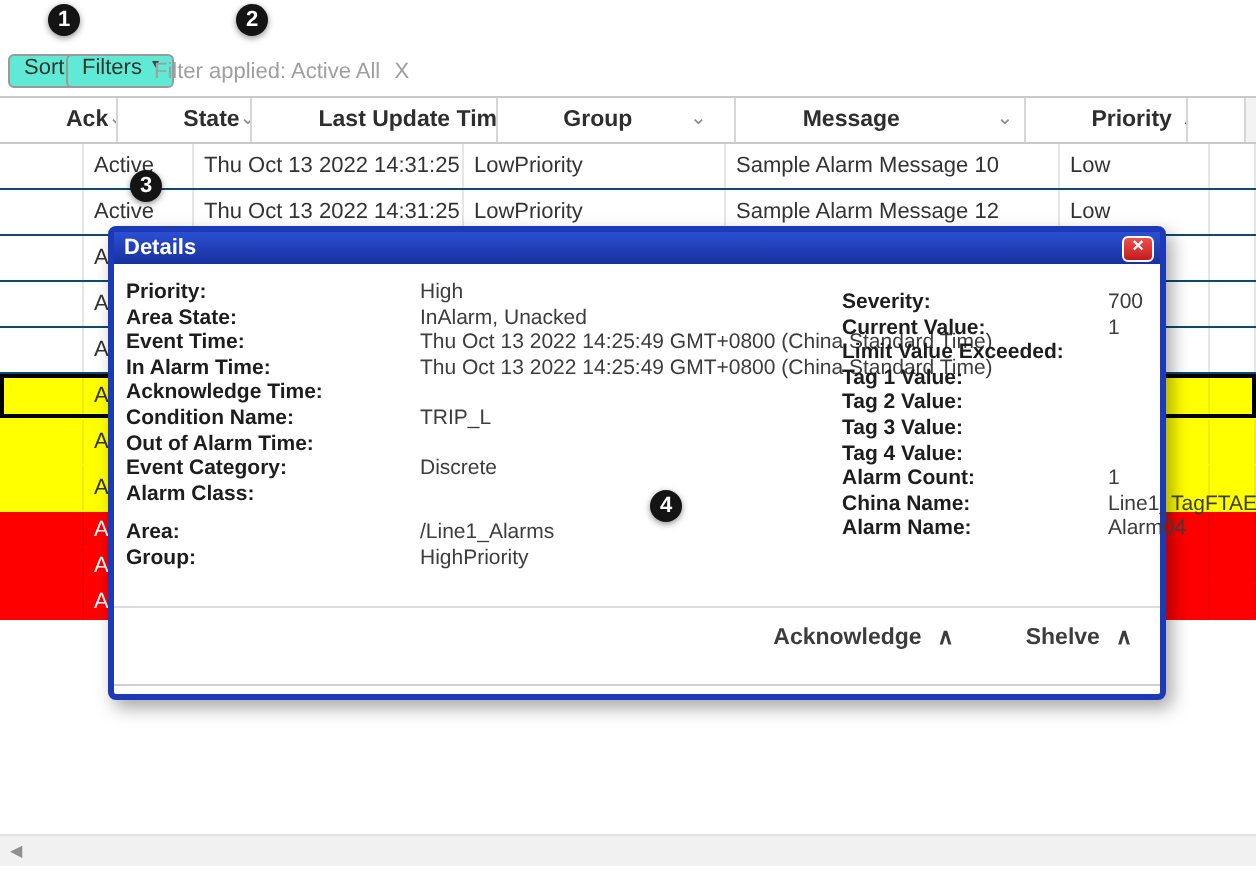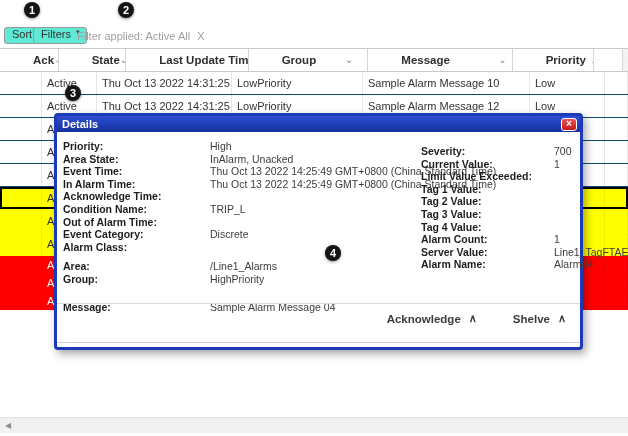--- a/index.html
+++ b/index.html
@@ -282,24 +282,20 @@
             <span class="fvalue"></span>
           </div>
           <div class="frow">
             <span class="flabel">Area:</span>
             <span class="fvalue">/Line1_Alarms</span>
           </div>
           <div class="frow">
             <span class="flabel">Group:</span>
             <span class="fvalue">HighPriority</span>
           </div>
-          <div class="frow">
-            <span class="flabel">Message:</span>
-            <span class="fvalue">Sample Alarm Message 04</span>
-          </div>
         </div>
       <div class="dlg-right">
           <div class="frow">
             <span class="flabel">Severity:</span>
             <span class="fvalue">700</span>
           </div>
           <div class="frow">
             <span class="flabel">Current Value:</span>
             <span class="fvalue">1</span>
           </div>
@@ -321,21 +317,21 @@
           </div>
           <div class="frow">
             <span class="flabel">Tag 4 Value:</span>
             <span class="fvalue"></span>
           </div>
           <div class="frow">
             <span class="flabel">Alarm Count:</span>
             <span class="fvalue">1</span>
           </div>
           <div class="frow">
-            <span class="flabel">Server Value:</span>
+            <span class="flabel">China Name:</span>
             <span class="fvalue">Line1_TagFTAE</span>
           </div>
           <div class="frow">
             <span class="flabel">Alarm Name:</span>
             <span class="fvalue">Alarm04</span>
           </div>
         </div>
     </div>
     <div class="dlg-footer">
       <div class="actions">

